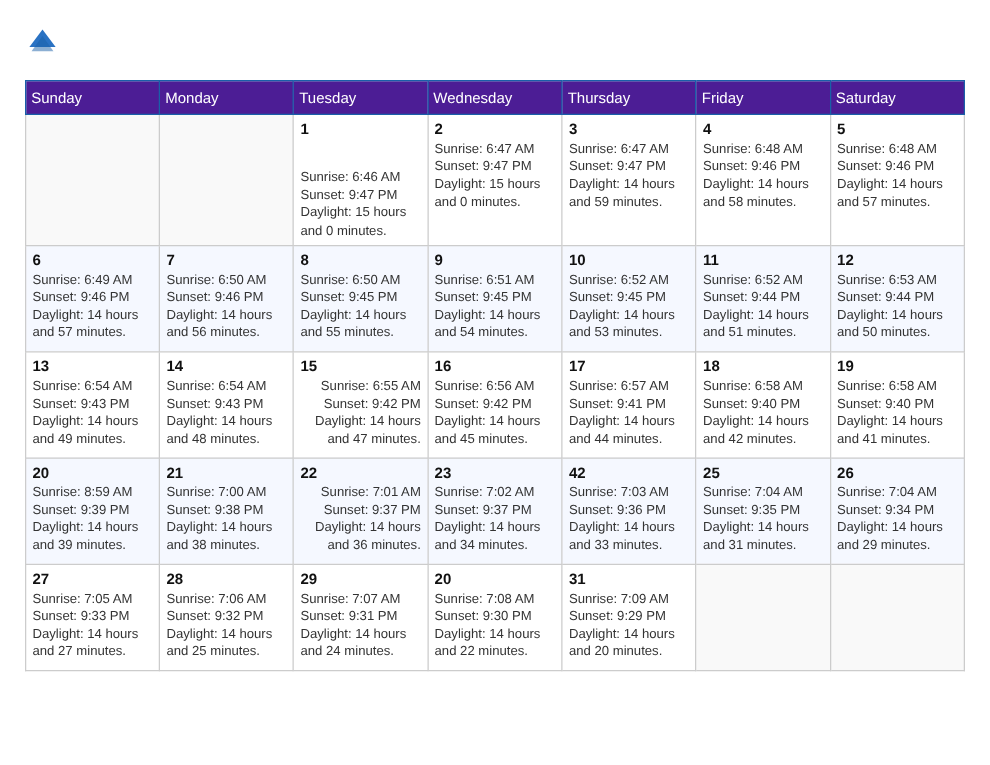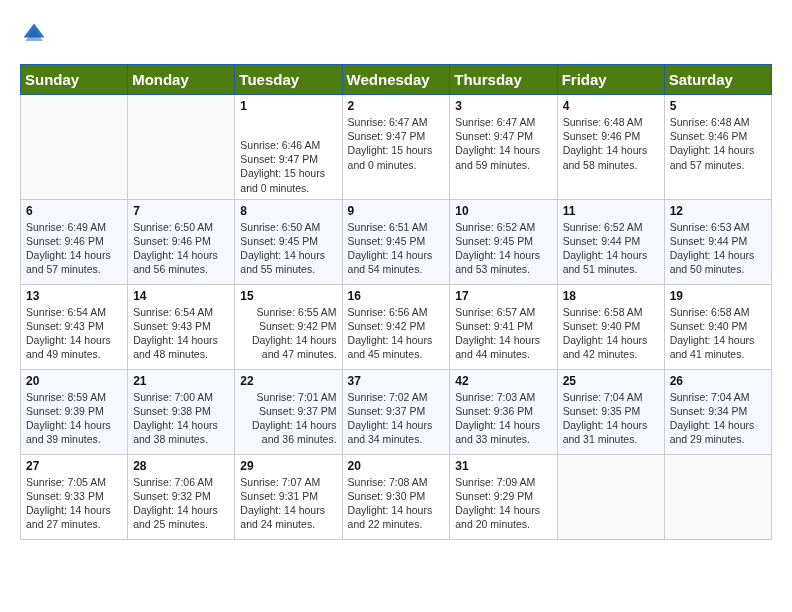--- a/index.html
+++ b/index.html
@@ -45,26 +45,26 @@
       font-size: 15px;
       color: #333;
       margin-top: 4px;
     }
     table {
       width: 100%;
       border-collapse: collapse;
       font-size: 11px;
     }
     thead tr th {
-      background: #4d7c0f;
+      background: #4c1d95;
       color: #fff;
       padding: 6px 4px;
       text-align: left;
-      font-size: 15px;
-      font-weight: bold;
+      font-size: 12px;
+      font-weight: normal;
       border: 1px solid #1a5fa8;
     }
     tbody tr td {
       border: 1px solid #ccc;
       vertical-align: top;
       padding: 4px 5px;
       height: 85px;
       width: 108px;
       background: #fff;
     }
@@ -277,21 +277,21 @@
 and 38 minutes.</div>
         </td>
         <td>
           <span class="day-num">22</span>
           <div class="day-info" style="white-space: pre-line; text-align: right;">Sunrise: 7:01 AM
 Sunset: 9:37 PM
 Daylight: 14 hours
 and 36 minutes.</div>
         </td>
         <td>
-          <span class="day-num">37</span>
+          <span class="day-num">23</span>
           <div class="day-info" style="white-space: pre-line;">Sunrise: 7:02 AM
 Sunset: 9:37 PM
 Daylight: 14 hours
 and 34 minutes.</div>
         </td>
         <td>
           <span class="day-num">42</span>
           <div class="day-info" style="white-space: pre-line;">Sunrise: 7:03 AM
 Sunset: 9:36 PM
 Daylight: 14 hours

